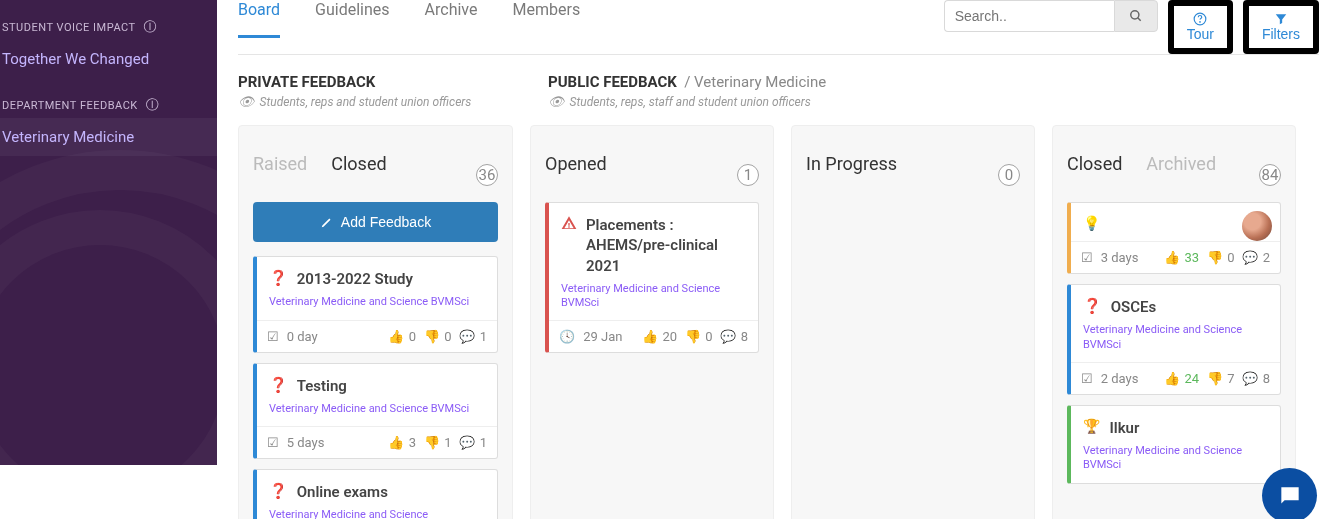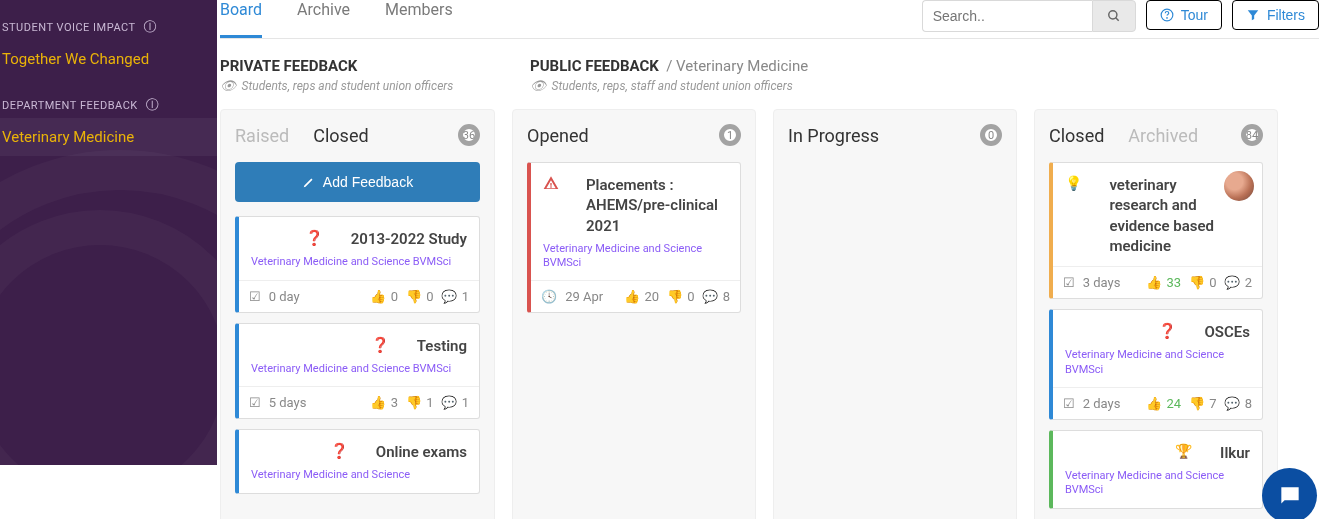--- a/index.html
+++ b/index.html
@@ -1,54 +1,54 @@
 <!DOCTYPE html>
 <html><head>
 <meta charset="utf-8">
 <style>
 * { box-sizing: border-box; margin: 0; padding: 0; }
 body { font-family: -apple-system, "Segoe UI", Roboto, sans-serif; font-size: 14px; color: #333; background: #fff; width: 1335px; height: 519px; overflow: hidden; position: relative; }
 .sidebar { position: absolute; left: 0; top: 0; width: 217px; height: 465px; background: #3d1f4a; color: #fff; overflow: hidden; }
 .sidebar::after { content: ""; position: absolute; left: -120px; top: 150px; width: 400px; height: 400px; border: 40px solid rgba(255,255,255,0.03); border-radius: 50%; pointer-events: none; }
 .sidebar::before { content: ""; position: absolute; left: -60px; top: 210px; width: 250px; height: 250px; border: 35px solid rgba(255,255,255,0.03); border-radius: 50%; pointer-events: none; }
 .sb-label { font-size: 11px; color: #c9b8d4; padding: 18px 10px 4px 2px; text-transform: uppercase; letter-spacing: .5px; display: flex; align-items: center; gap: 8px; }
-.sb-item { padding: 10px 5px 10px 2px; font-size: 15px; color: #eab308; cursor: pointer; }
+.sb-item { padding: 10px 5px 10px 2px; font-size: 15px; color: #c4b5fd; cursor: pointer; }
 .sb-item.active { background: rgba(255,255,255,0.05); }
-.content { position: absolute; left: 204px; top: 0; right: 0; height: 519px; padding: 0 16px; overflow: hidden; }
+.content { position: absolute; left: 222px; top: 0; right: 0; height: 519px; padding: 0 16px; overflow: hidden; }
 .topbar { display: flex; align-items: flex-start; justify-content: space-between; padding-top: 0; }
 .tabs { display: flex; gap: 35px; padding-left: 0; }
 .tab { padding: 0 0 16px 0; color: #7a7a7a; font-size: 16px; cursor: pointer; }
 .tab.active { color: #2e89d6; border-bottom: 3px solid #2e89d6; }
 .top-right { display: flex; gap: 10px; align-items: flex-start; }
 .search-wrap { display: flex; }
 .search-input { border: 1px solid #d9d9d9; border-right: none; border-radius: 4px 0 0 4px; padding: 7px 10px; width: 170px; font-size: 14px; color: #555; }
 .search-btn { border: 1px solid #d9d9d9; background: #e9e9e9; padding: 7px 14px; border-radius: 0 4px 4px 0; cursor: pointer; color: #666; }
-.pill-btn { border: 1px solid #000000; color: #2e89d6; background: #fff; padding: 6px 13px; border-radius: 4px; cursor: pointer; display: flex; align-items: center; gap: 7px; font-size: 14px; }
+.pill-btn { border: 6px solid #000000; color: #2e89d6; background: #fff; padding: 6px 13px; border-radius: 4px; cursor: pointer; display: flex; align-items: center; font-size: 14px; flex-direction: column; }
 .hr { border-bottom: 1px solid #e5e5e5; margin-bottom: 18px; }
 .headers { display: flex; gap: 20px; margin-bottom: 16px; }
 .hdr-private { width: 290px; }
 .hdr-public { flex: 1; }
 .hdr-title { font-weight: 700; font-size: 15px; color: #333; display: inline; }
 .hdr-bc { color: #888; font-size: 15px; font-weight: 400; text-align: right; }
 .hdr-sub { color: #999; font-size: 12px; font-style: italic; margin-top: 3px; display: flex; align-items: center; gap: 5px; }
 .board { display: flex; gap: 17px; }
 .column { background: #f7f7f7; border-radius: 4px; border: 1px solid #eee; padding: 14px; }
 .col-private { width: 275px; }
 .col-opened { width: 244px; }
 .col-progress { width: 244px; }
 .col-closed { width: 244px; }
 .col-head { display: flex; align-items: center; justify-content: space-between; margin-bottom: 16px; }
 .col-tabs { display: flex; gap: 24px; font-size: 18px; }
 .col-tab { color: #bbb; cursor: pointer; }
 .col-tab.active { color: #333; }
-.count-badge { border: 5px solid #a3a3a3; background: #fff; font-size: 11px; color: #888; width: 22px; height: 22px; border-radius: 11px; display: flex; align-items: center; justify-content: center; }
+.count-badge { border: 1px solid #a3a3a3; background: #fff; font-size: 15px; color: #888; width: 22px; height: 22px; border-radius: 11px; display: flex; align-items: center; justify-content: center; margin-top: 24px; }
 .add-btn { background: #2f7db8; color: #fff; border: none; padding: 12px; width: 100%; border-radius: 4px; font-size: 14px; cursor: pointer; display: flex; align-items: center; justify-content: center; gap: 7px; margin-bottom: 14px; }
 .card { background: #fff; border: 1px solid #ddd; border-radius: 3px; margin-bottom: 10px; overflow: hidden; }
 .card-body { padding: 12px 12px 10px 12px; }
-.card-title-row { display: flex; gap: 27px; align-items: flex-start; justify-content: flex-end; }
+.card-title-row { display: flex; gap: 9px; align-items: flex-start; }
 .card-title { font-weight: 600; font-size: 15px; color: #444; line-height: 1.35; }
 .card-sub { color: #8b5cf6; font-size: 11px; margin-top: 6px; line-height: 1.3; }
 .card-foot { border-top: 1px solid #eee; display: flex; align-items: center; padding: 8px 10px; font-size: 13px; color: #888; gap: 8px; }
 .card-foot .grow { flex: 1; }
 .metric { display: flex; align-items: center; gap: 4px; }
 .metric.green { color: #5cb85c; }
 .stripe-blue { border-left: 4px solid #2e89d6; }
 .stripe-red { border-left: 4px solid #d9534f; }
 .stripe-amber { border-left: 4px solid #f0ad4e; }
 .stripe-green { border-left: 4px solid #5cb85c; }
@@ -76,20 +76,21 @@
     <span>DEPARTMENT FEEDBACK</span>
     <span class="info-ic">ⓘ</span>
   </div>
   <div class="sb-item active">Veterinary Medicine</div>
 </div>
 
 <div class="content">
   <div class="topbar">
     <div class="tabs">
       <div class="tab active">Board</div>
+      <div class="tab">Guidelines</div>
       <div class="tab">Archive</div>
       <div class="tab">Members</div>
     </div>
     <div class="top-right">
       <div class="search-wrap">
         <input class="search-input" placeholder="Search.." style="">
         <button class="search-btn">
           <svg width="14" height="14" viewBox="0 0 24 24" fill="none" stroke="currentColor" stroke-width="2.5">
               <circle cx="10" cy="10" r="7"></circle>
               <line x1="20" y1="20" x2="15" y2="15"></line>
@@ -211,21 +212,21 @@
               <svg width="16" height="16" viewBox="0 0 24 24" fill="currentColor">
                   <path d="M12 2L1 21h22L12 2zm0 6l7 12H5l7-12zm-1 4v4h2v-4h-2zm0 5v2h2v-2h-2z"></path>
                 </svg>
             </span>
             <span class="card-title">Placements : AHEMS/pre-clinical 2021</span>
           </div>
           <div class="card-sub">Veterinary Medicine and Science BVMSci</div>
         </div>
         <div class="card-foot">
           <span>🕓</span>
-          <span class="grow">29 Apr</span>
+          <span class="grow">29 Jan</span>
           <span class="metric">👍 <span>20</span></span>
           <span class="metric">👎 <span>0</span></span>
           <span class="metric">💬 <span>8</span></span>
         </div>
       </div>
     </div>
 
     <div class="column col-progress">
       <div class="col-head">
         <div class="col-tabs">
@@ -242,21 +243,20 @@
           <span class="col-tab">Archived</span>
         </div>
         <span class="count-badge">84</span>
       </div>
 
       <div class="card stripe-amber card-rel">
         <div class="avatar"></div>
         <div class="card-body">
           <div class="card-title-row">
             <span class="icon-bulb">💡</span>
-            <span class="card-title" style="padding-right:28px">veterinary research and evidence based medicine</span>
           </div>
         </div>
         <div class="card-foot">
           <span>☑</span>
           <span class="grow">3 days</span>
           <span class="metric green">👍 <span>33</span></span>
           <span class="metric">👎 <span>0</span></span>
           <span class="metric">💬 <span>2</span></span>
         </div>
       </div>

